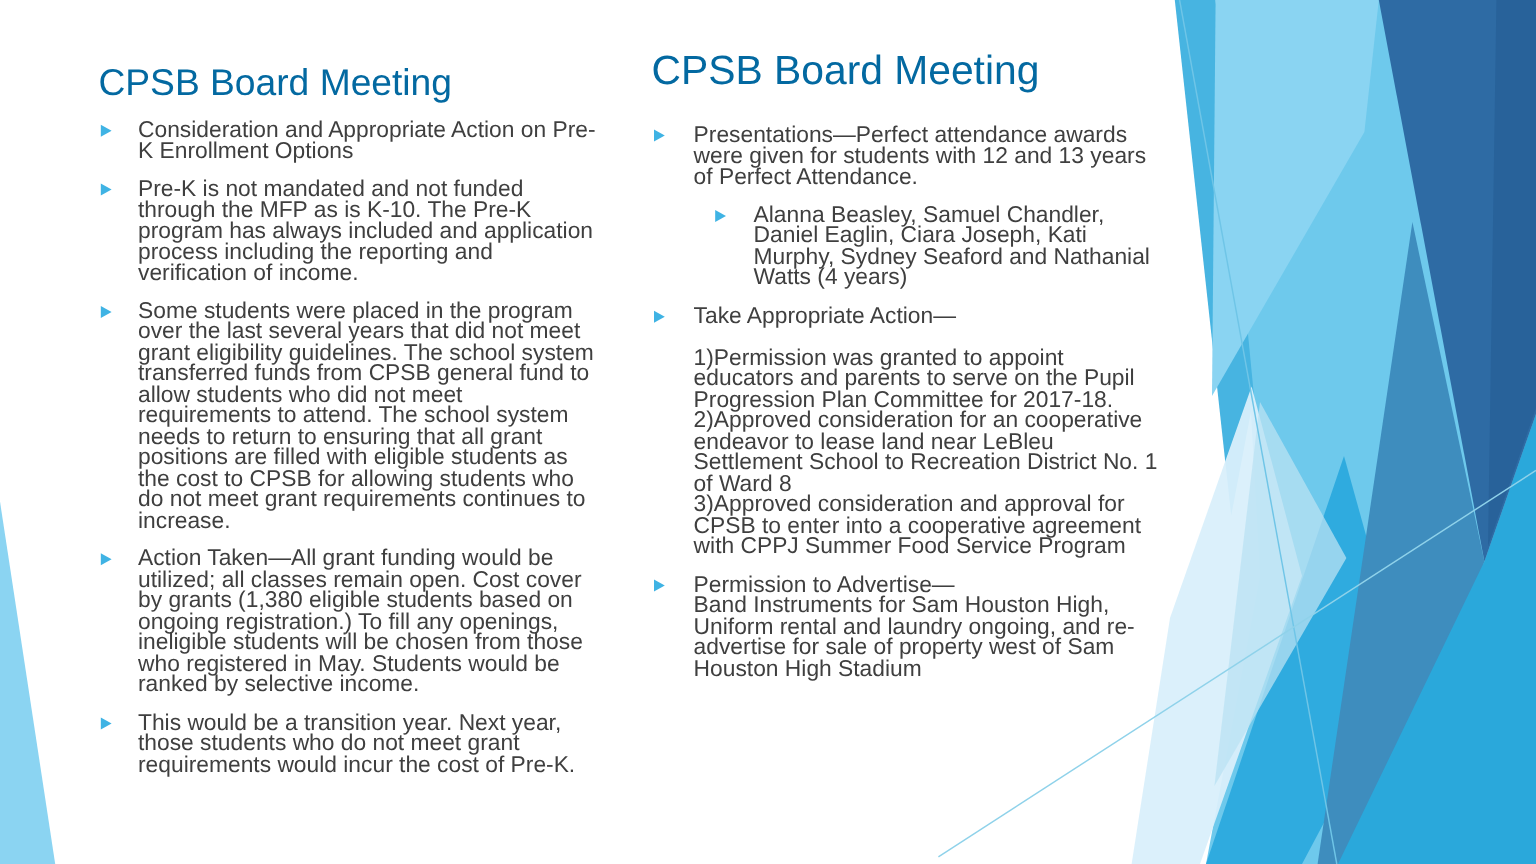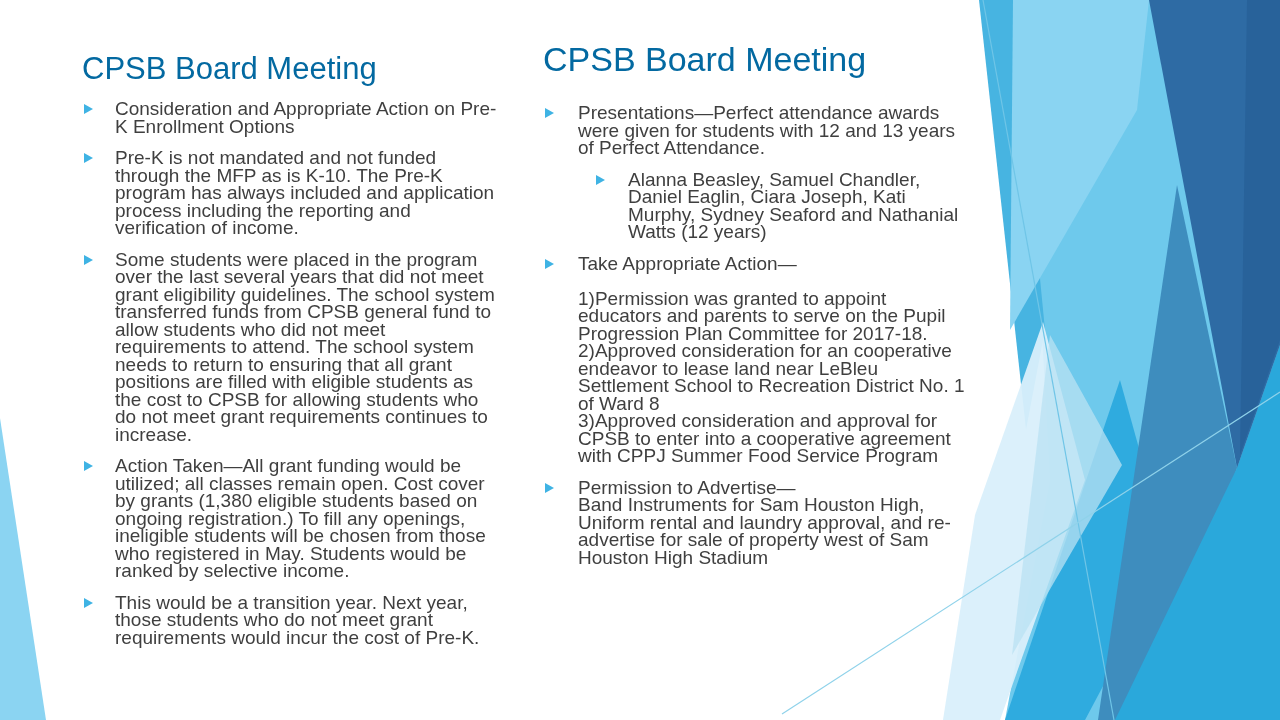--- a/index.html
+++ b/index.html
@@ -84,31 +84,31 @@
     <h1 class="title">
         <div>CPSB Board Meeting</div>
       </h1>
     <div class="bullets">
         <div class="bullet lvl1">
           <span class="marker"></span>
           <span class="btext">Presentations—Perfect attendance awards were given for students with 12 and 13 years of Perfect Attendance.</span>
         </div>
         <div class="bullet lvl2">
           <span class="marker"></span>
-          <span class="btext">Alanna Beasley, Samuel Chandler, Daniel Eaglin, Ciara Joseph, Kati Murphy, Sydney Seaford and Nathanial Watts (12 years)</span>
+          <span class="btext">Alanna Beasley, Samuel Chandler, Daniel Eaglin, Ciara Joseph, Kati Murphy, Sydney Seaford and Nathanial Watts (4 years)</span>
         </div>
         <div class="bullet lvl1">
           <span class="marker"></span>
           <span class="btext">Take Appropriate Action—
 
 1)Permission was granted to appoint educators and parents to serve on the Pupil Progression Plan Committee for 2017-18.
 2)Approved consideration for an cooperative endeavor to lease land near LeBleu Settlement School to Recreation District No. 1 of Ward 8
 3)Approved consideration and approval for CPSB to enter into a cooperative agreement with CPPJ Summer Food Service Program</span>
         </div>
         <div class="bullet lvl1">
           <span class="marker"></span>
           <span class="btext">Permission to Advertise—
-Band Instruments for Sam Houston High, Uniform rental and laundry approval, and re-advertise for sale of property west of Sam Houston High Stadium</span>
+Band Instruments for Sam Houston High, Uniform rental and laundry ongoing, and re-advertise for sale of property west of Sam Houston High Stadium</span>
         </div>
       </div>
   </section>
 
 </div>
 
 </body></html>

